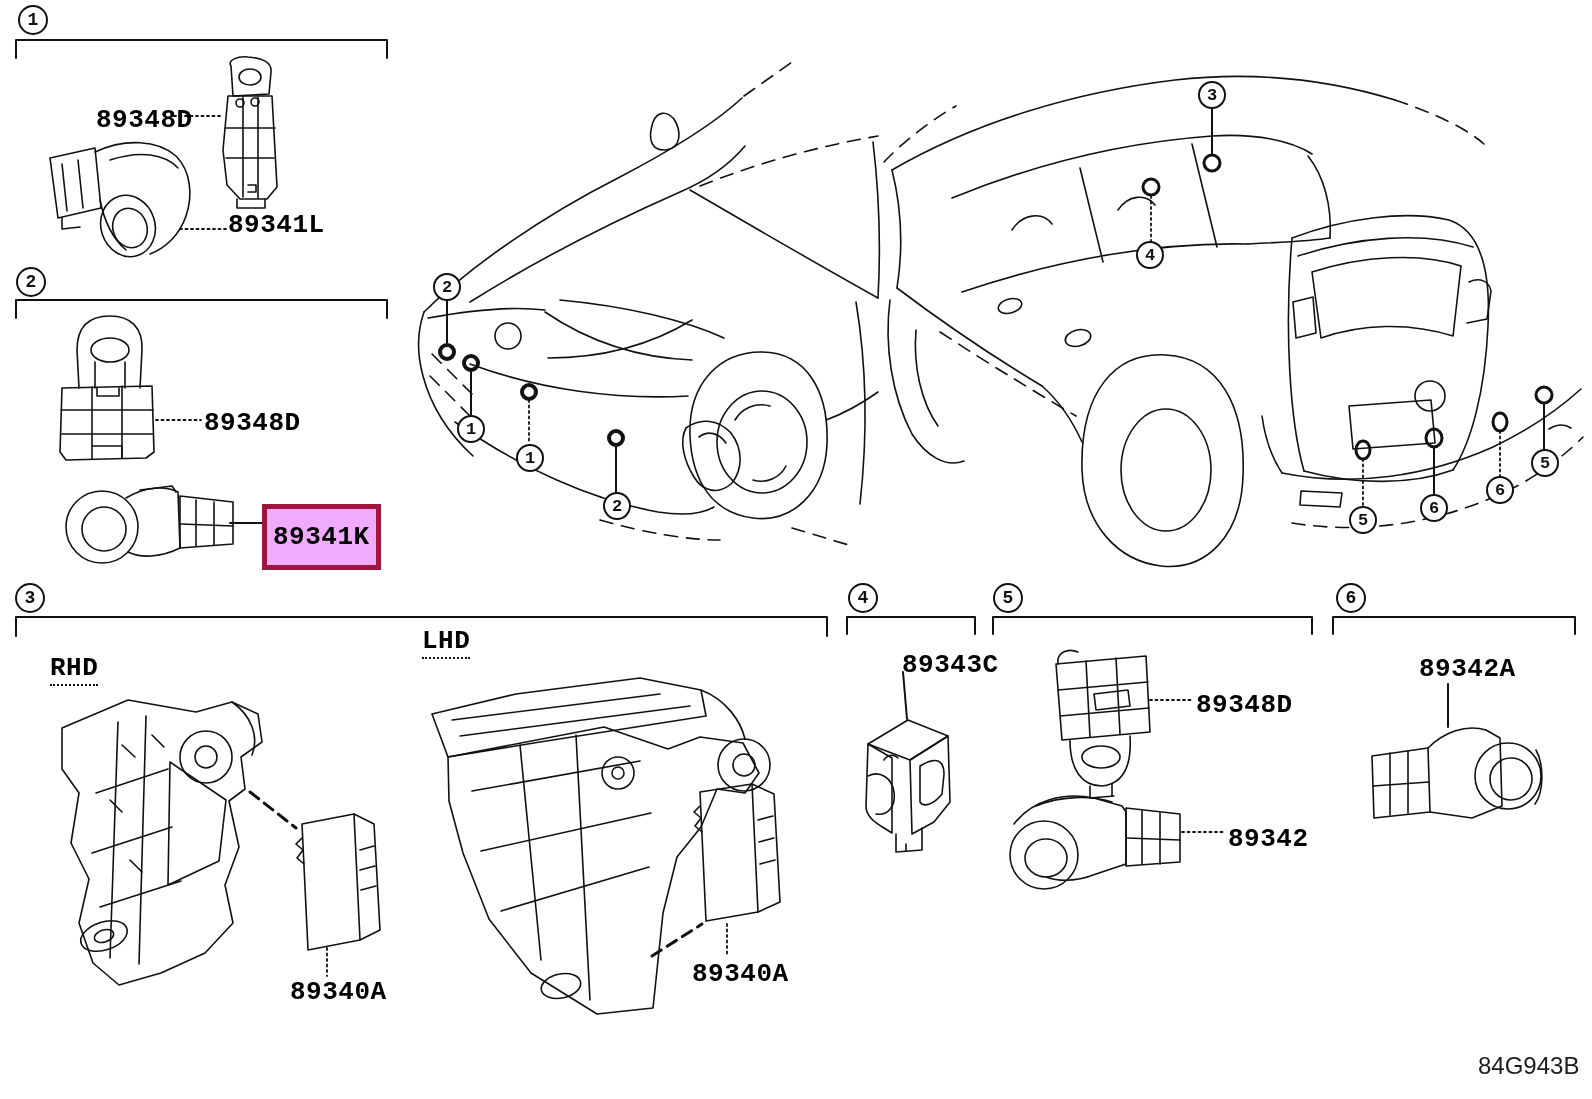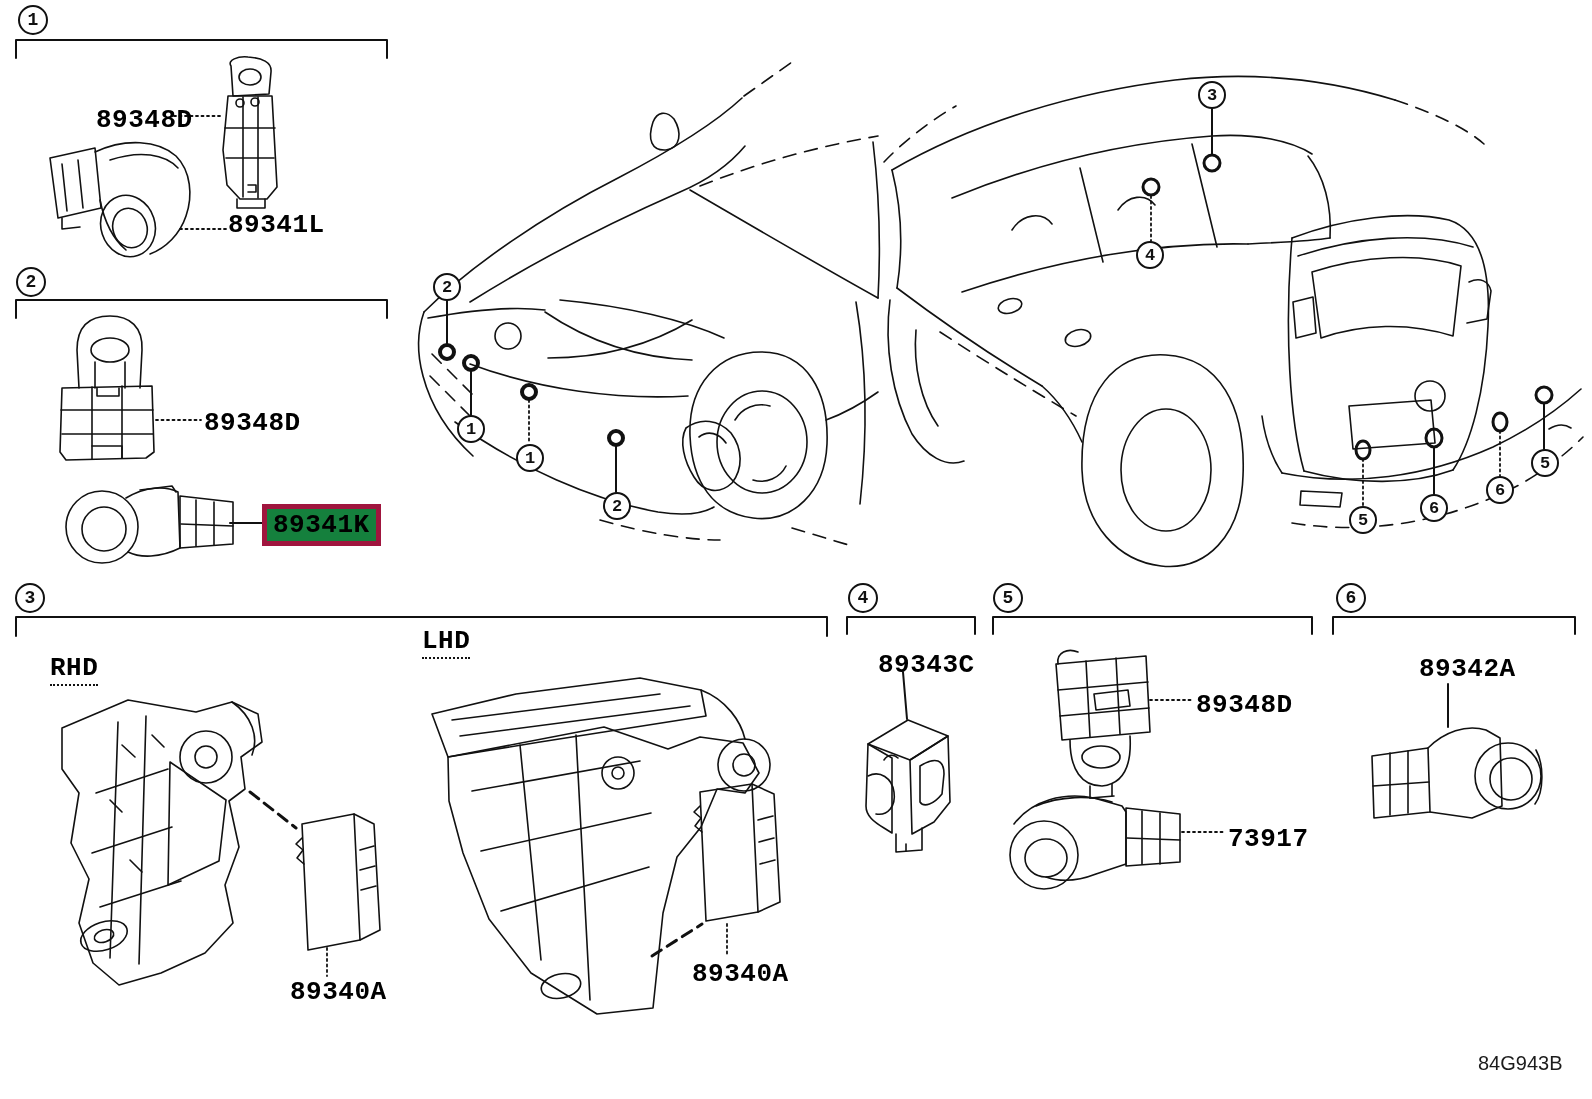--- a/index.html
+++ b/index.html
@@ -24,28 +24,28 @@
     border-radius:50%; background:#fff; box-sizing:border-box;
     display:flex; align-items:center; justify-content:center;
     font-weight:700; font-size:18px; color:var(--ink); z-index:3;
   }
   .co { width:28px; height:28px; font-size:17px; }
   .lbl {
     position:absolute; font-weight:700; font-size:26px; letter-spacing:.5px;
     color:#000; white-space:nowrap; z-index:3;
   }
   .hl-box {
-    position:absolute; border:5px solid var(--hl); background:#15803d;
-    padding:1px 6px; z-index:3;
+    position:absolute; border:5px solid var(--hl); background:#f0abfc;
+    padding:13px 6px; z-index:3;
   }
   .hl-box .lbl { position:static; }
   .rl { border-bottom:2px dotted var(--ink); padding-bottom:1px; }
   .code {
     position:absolute; font-family:"Liberation Sans",sans-serif;
-    font-weight:400; font-size:20px; color:#1c1c1c; z-index:3;
+    font-weight:400; font-size:24px; color:#1c1c1c; z-index:3;
   }
 </style>
 </head>
 <body>
 
 <div class="stage">
 
   <svg class="art" width="1592" height="1099" viewBox="0 0 1592 1099">
 
     <g>
@@ -341,20 +341,20 @@
 
   <div class="hl-box" style="left:262px;top:504px">
     <span class="lbl">89341K</span>
   </div>
 
   <div class="lbl rl" style="left:50px;top:653px">RHD</div>
   <div class="lbl rl" style="left:422px;top:626px">LHD</div>
 
   <div class="lbl" style="left:290px;top:977px">89340A</div>
   <div class="lbl" style="left:692px;top:959px">89340A</div>
-  <div class="lbl" style="left:878px;top:650px">89343C</div>
+  <div class="lbl" style="left:902px;top:650px">89343C</div>
   <div class="lbl" style="left:1196px;top:690px">89348D</div>
-  <div class="lbl" style="left:1228px;top:824px">73917</div>
+  <div class="lbl" style="left:1228px;top:824px">89342</div>
   <div class="lbl" style="left:1419px;top:654px">89342A</div>
 
   <div class="code" style="left:1478px;top:1052px">84G943B</div>
 
 </div>
 
 </body></html>

